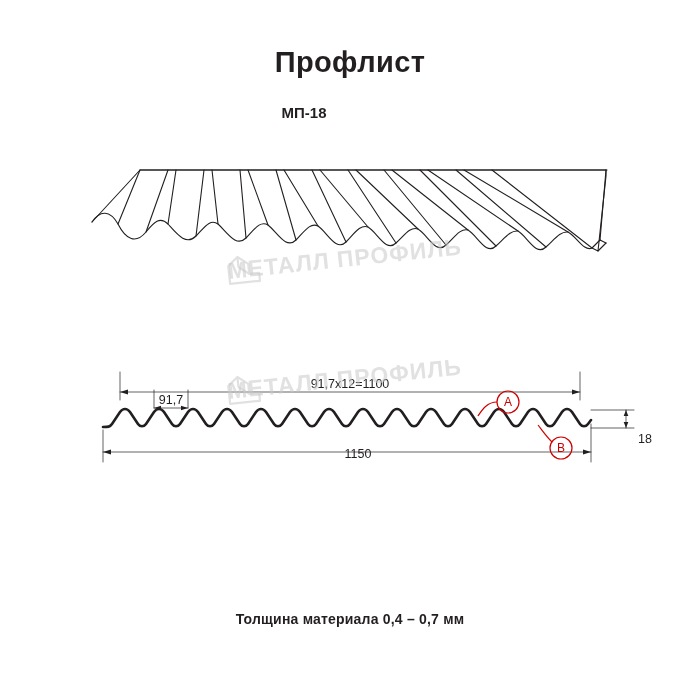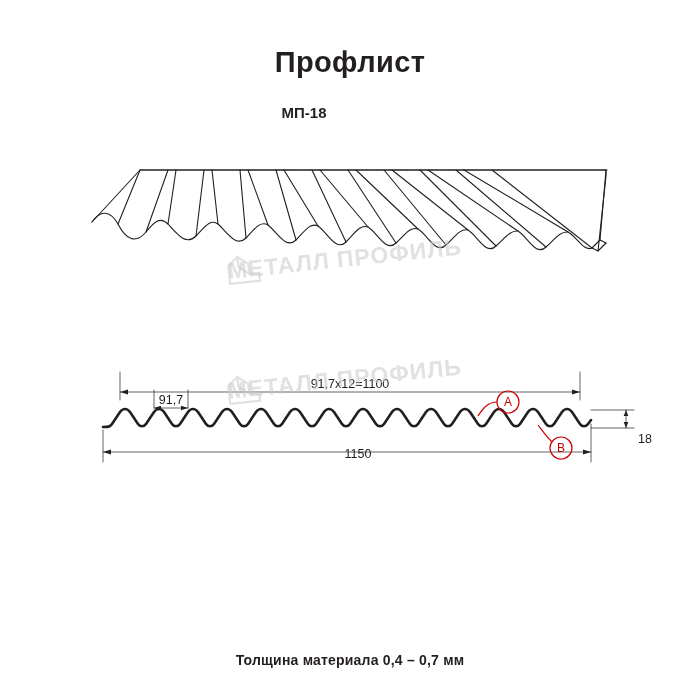--- a/index.html
+++ b/index.html
@@ -36,21 +36,21 @@
     left: 0;
     top: 104px;
     width: 608px;
     text-align: center;
     font-size: 15px;
     font-weight: bold;
   }
   .footer-note {
     position: absolute;
     left: 0;
-    top: 652px;
+    top: 611px;
     width: 700px;
     text-align: center;
     font-size: 14px;
     font-weight: bold;
     letter-spacing: 0.2px;
   }
   svg { display: block; }
   .drawing {
     position: absolute;
     left: 0;

